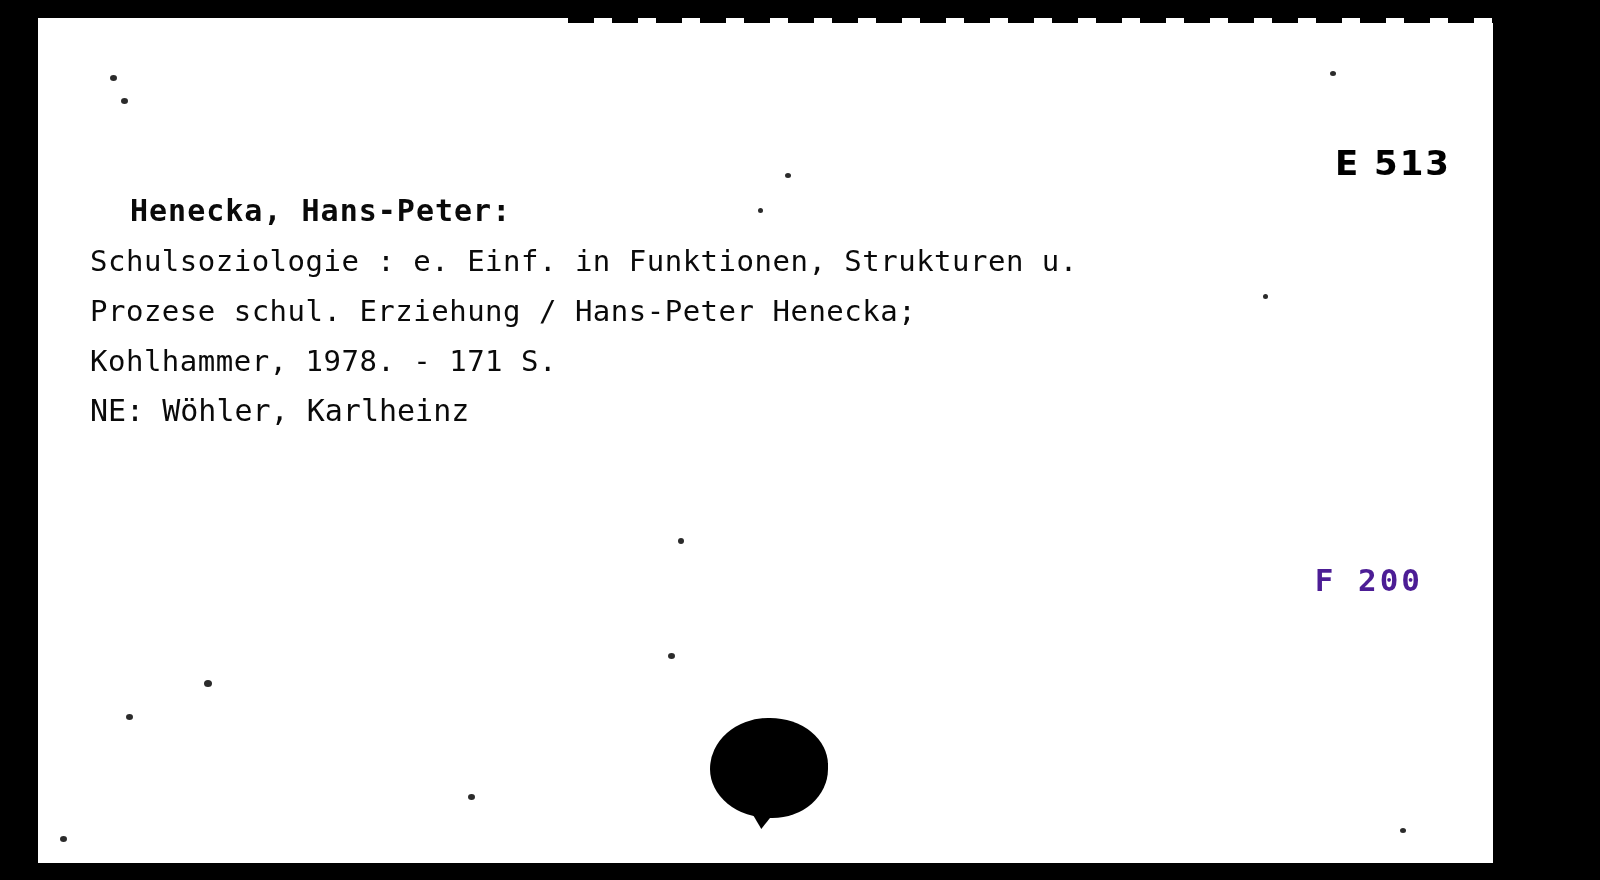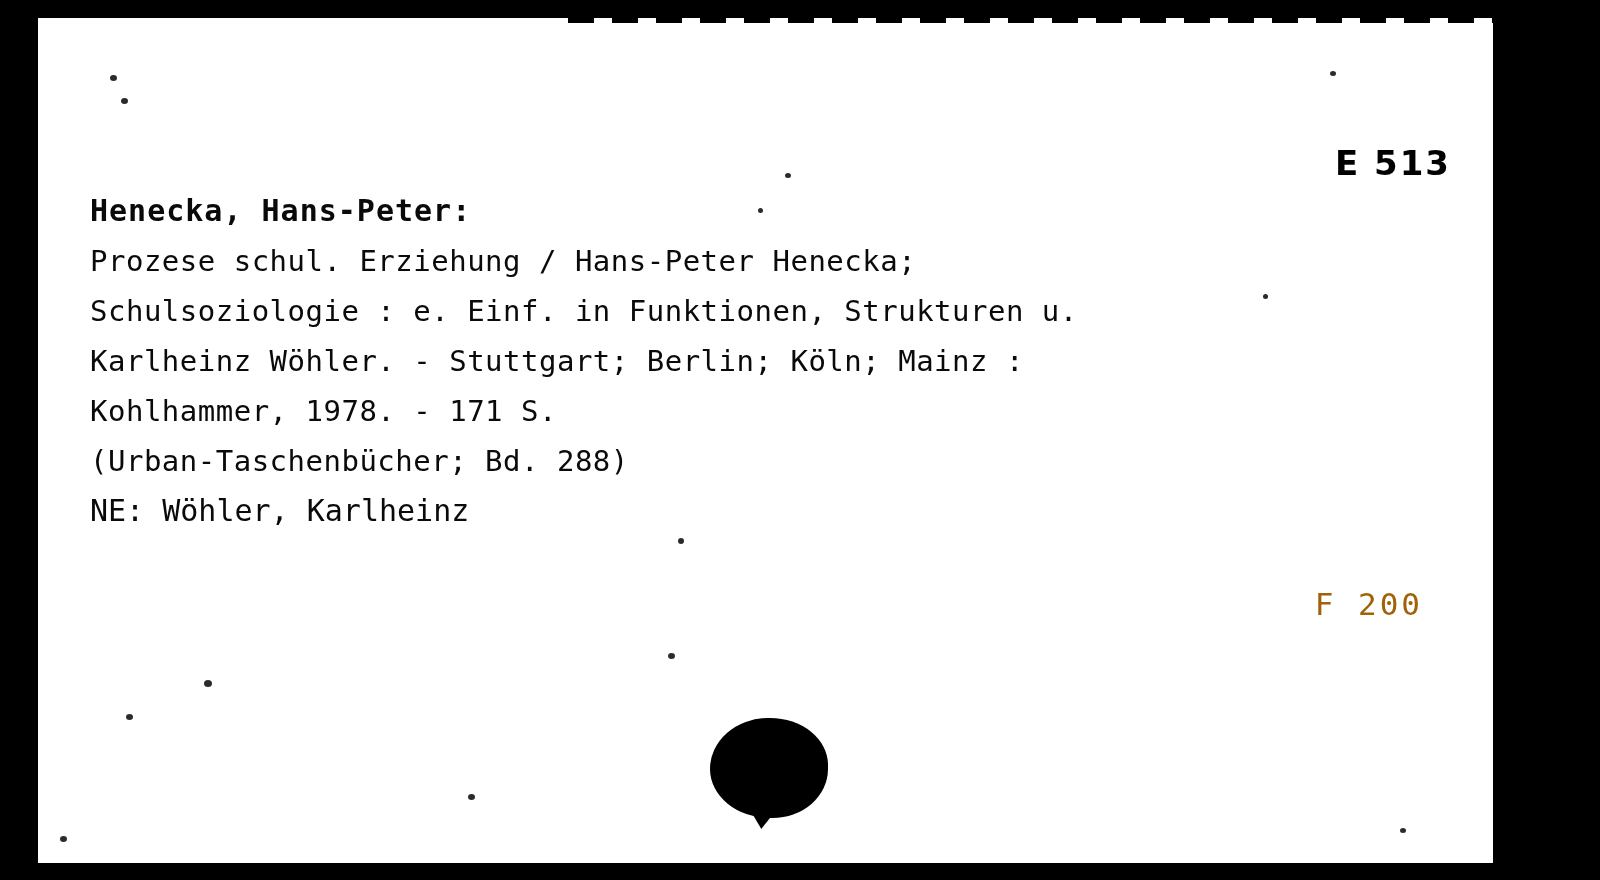--- a/index.html
+++ b/index.html
@@ -81,37 +81,39 @@
     line-height: 50px;
     letter-spacing: 0.5px;
     color: #0a0a0a;
     white-space: pre;
   }
 
   .line.author {
     font-weight: bold;
     font-size: 30px;
     letter-spacing: 1px;
+    margin-left: 40px;
   }
 
   .line.ne {
     font-size: 30px;
     letter-spacing: 0px;
   }
 
   
   .secondary-mark {
     position: absolute;
     right: 70px;
-    top: 568px;
+    top: 544px;
     font-family: "DejaVu Sans Mono", monospace;
     font-size: 31px;
     letter-spacing: 3px;
-    color: #a16207;
+    color: #4c1d95;
     white-space: nowrap;
+    font-weight: bold;
   }
 
   
   .ink-blot {
     position: absolute;
     left: 672px;
     top: 700px;
     width: 118px;
     height: 100px;
     background: #000000;
@@ -146,25 +148,23 @@
     <div class="speck" style="left:88px; top:696px; width:7px; height:6px;"></div>
     <div class="speck" style="left:430px; top:776px; width:7px; height:6px;"></div>
     <div class="speck" style="left:22px; top:818px; width:7px; height:6px;"></div>
     <div class="speck" style="left:1362px; top:810px; width:6px; height:5px;"></div>
     <div class="speck" style="left:1225px; top:276px; width:5px; height:5px;"></div>
 
     <div class="shelfmark">E 513</div>
 
     <div class="record">
       <div class="line author">Henecka, Hans-Peter:</div>
+      <div class="line">Schulsoziologie : e. Einf. in Funktionen, Strukturen u.</div>
       <div class="line">Prozese schul. Erziehung / Hans-Peter Henecka;</div>
-      <div class="line">Schulsoziologie : e. Einf. in Funktionen, Strukturen u.</div>
-      <div class="line">Karlheinz Wöhler. - Stuttgart; Berlin; Köln; Mainz :</div>
       <div class="line">Kohlhammer, 1978. - 171 S.</div>
-      <div class="line">(Urban-Taschenbücher; Bd. 288)</div>
       <div class="line ne">NE: Wöhler, Karlheinz</div>
     </div>
 
     <div class="secondary-mark">F 200</div>
 
     <div class="ink-blot"></div>
     <div class="ink-blot-tail"></div>
 
   </div>
 </div>

